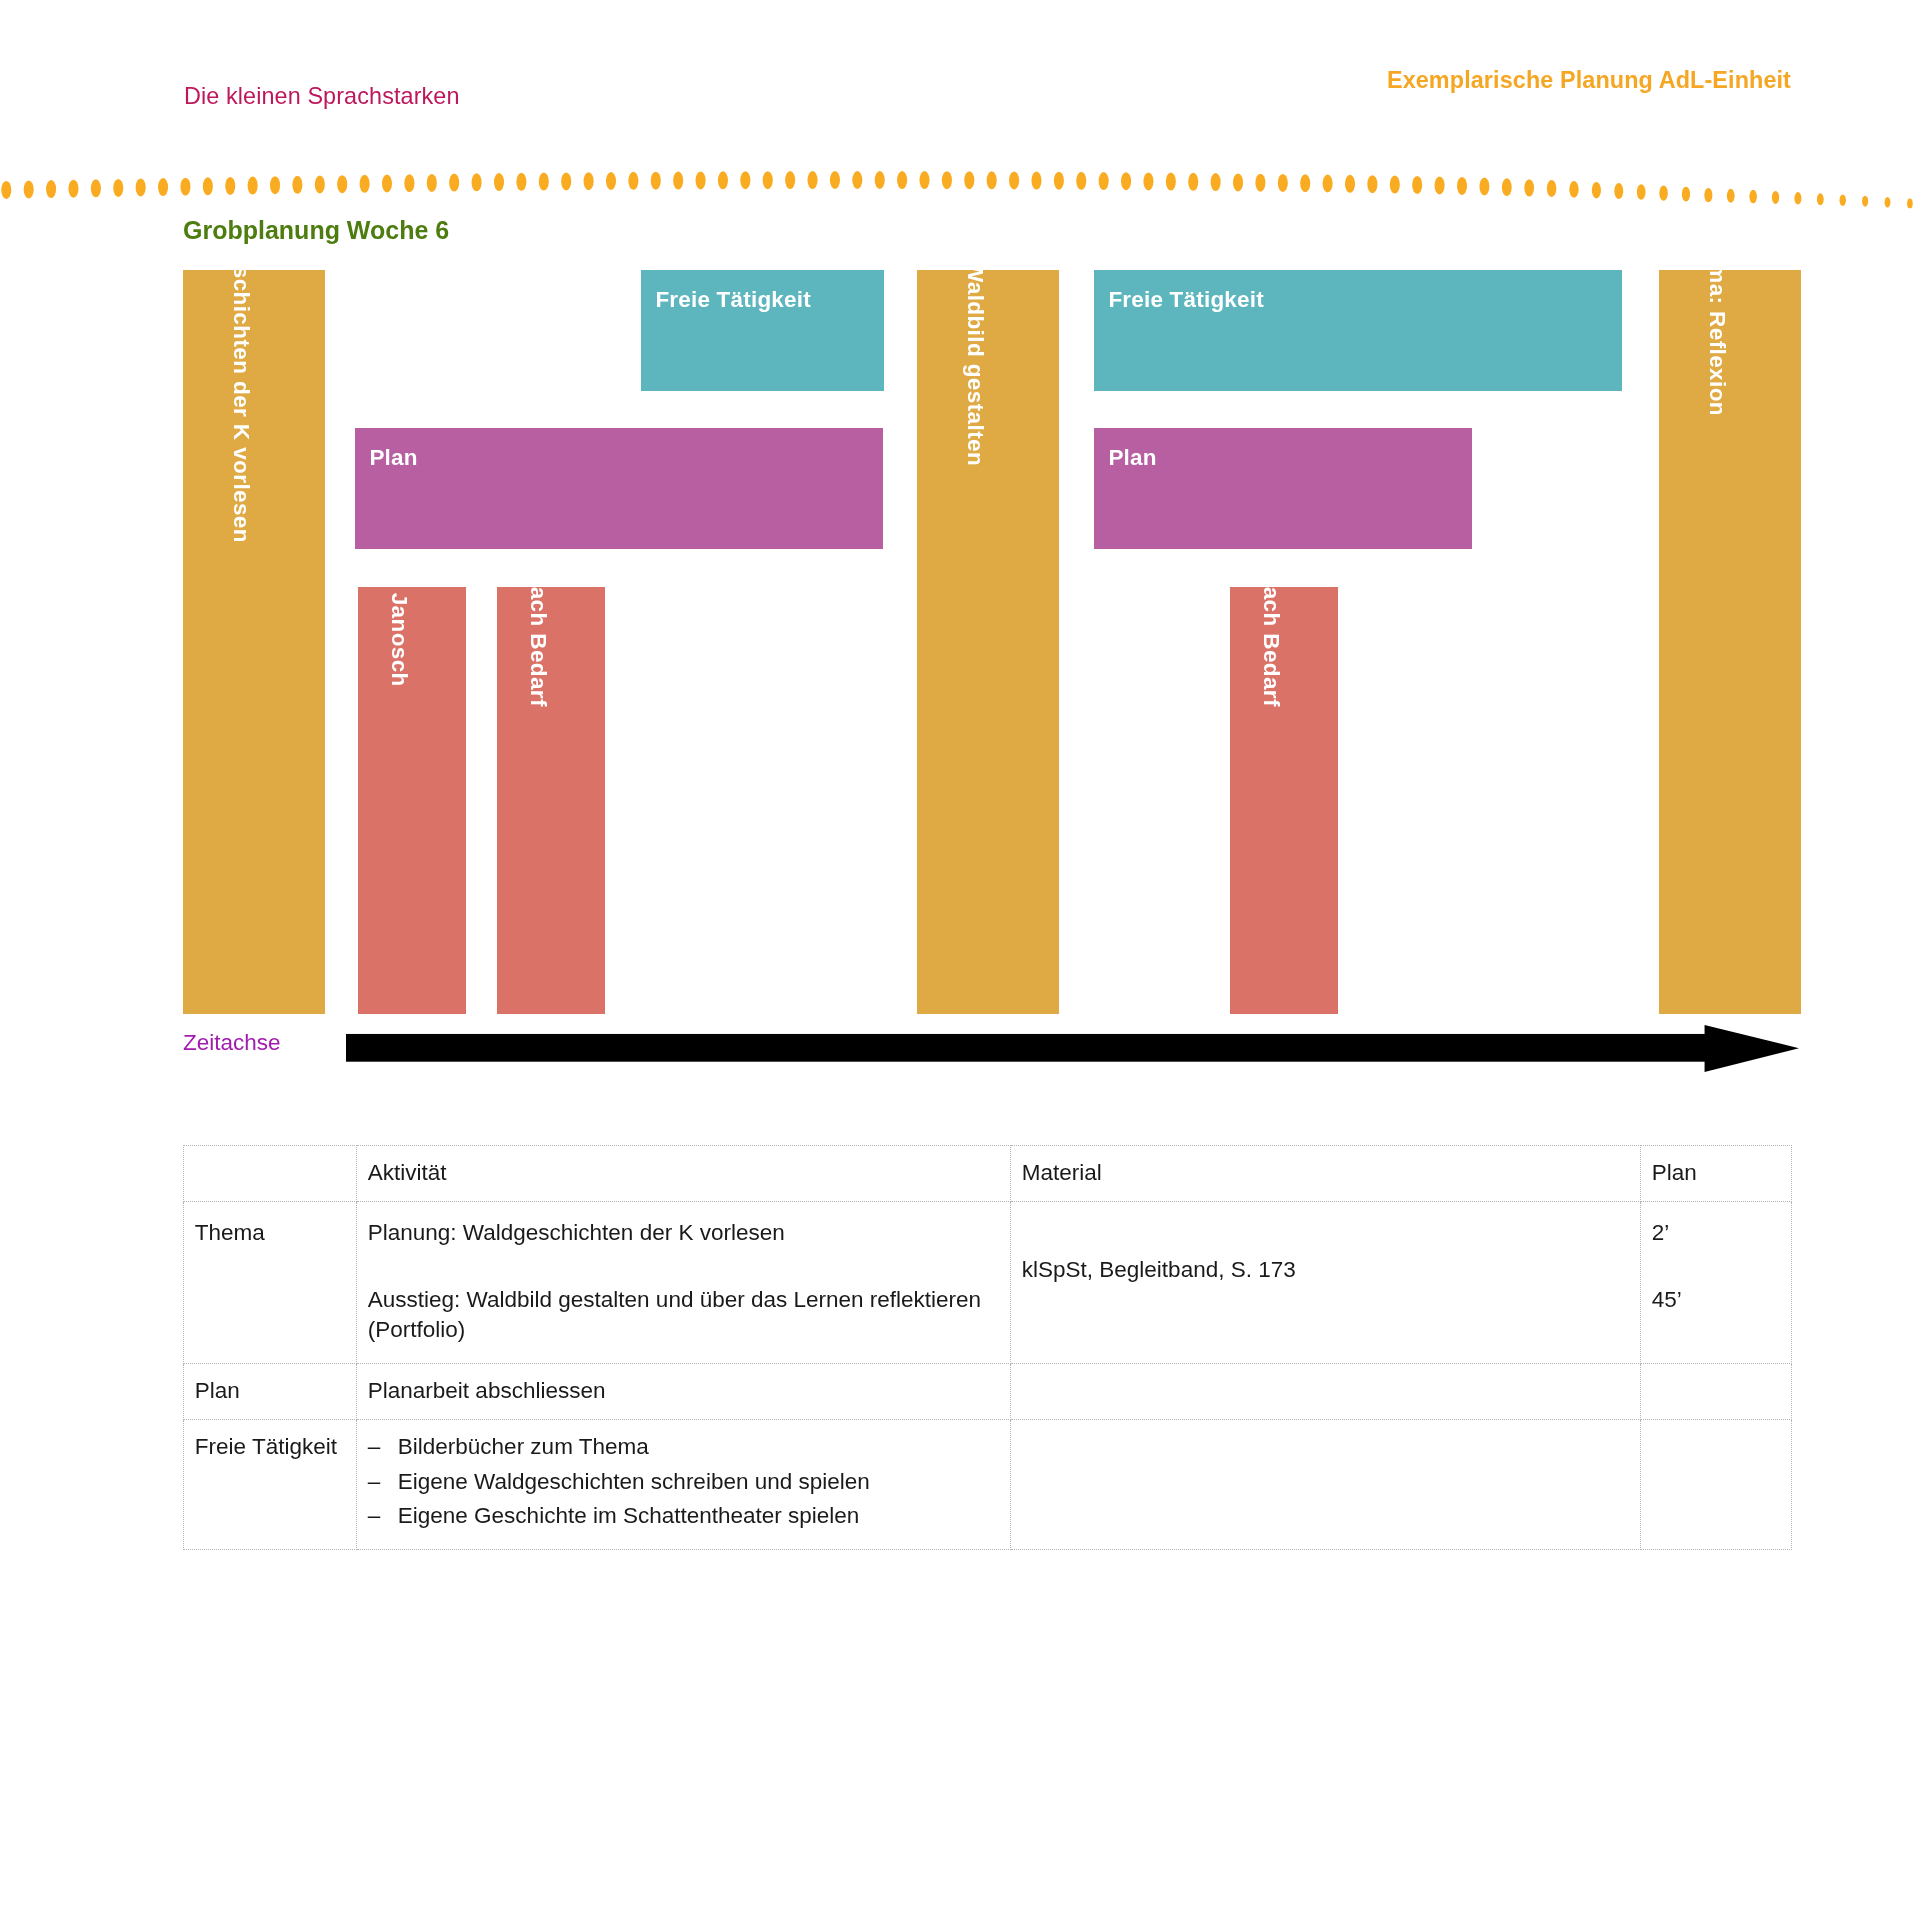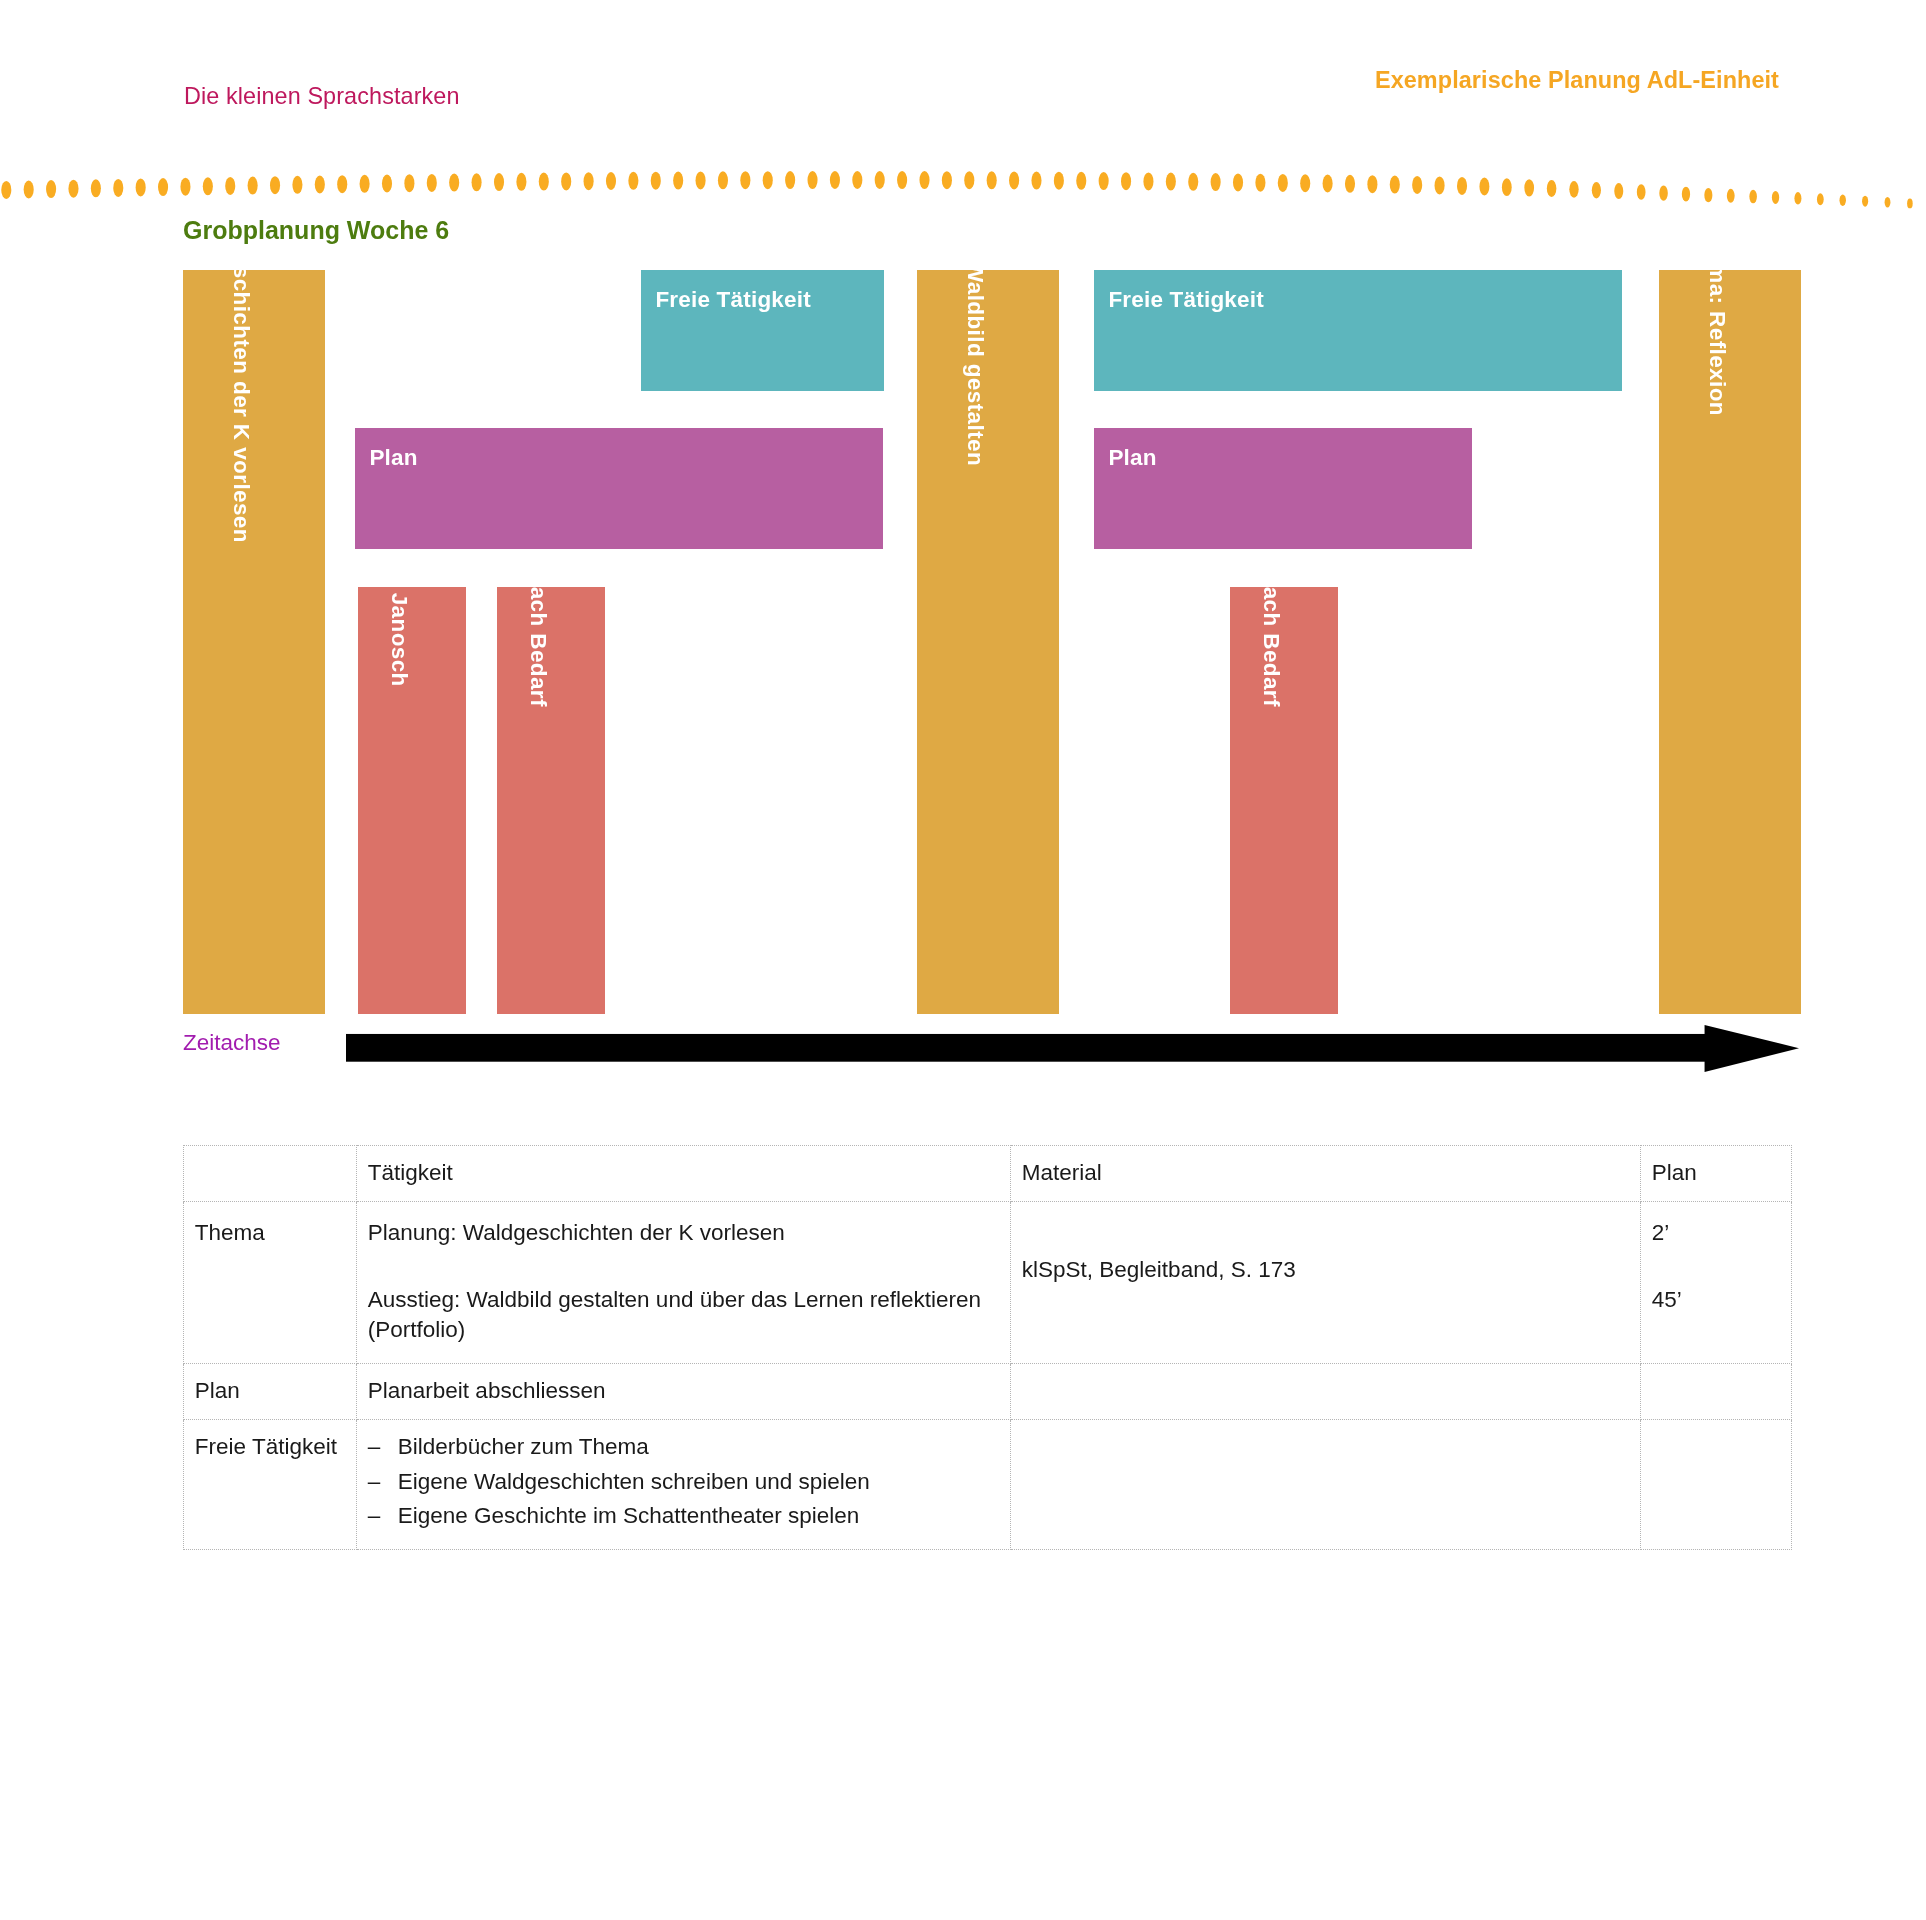--- a/index.html
+++ b/index.html
@@ -29,21 +29,21 @@
     left: 184px;
     top: 16px;
     font-size: 23.4px;
     font-weight: normal;
     color: #be185d;
     letter-spacing: 0.1px;
     white-space: nowrap;
   }
   .hdr-right {
     position: absolute;
-    right: 147px;
+    right: 135px;
     top: 0;
     font-size: 23.4px;
     font-weight: bold;
     color: #F5A623;
     letter-spacing: 0.1px;
     white-space: nowrap;
   }
 
   
   .dotted-divider {
@@ -316,21 +316,21 @@
 <table class="plan-table">
   <colgroup>
     <col class="col-cat">
       <col class="col-act">
       <col class="col-mat">
       <col class="col-zeit">
   </colgroup>
   <thead>
     <tr>
       <th class="th-cell"></th>
-      <th class="th-cell">Tätigkeit</th>
+      <th class="th-cell">Aktivität</th>
       <th class="th-cell">Material</th>
       <th class="th-cell">Plan</th>
     </tr>
   </thead>
   <tbody>
 
     <tr class="row-tall">
       <td class="cat-cell">Thema</td>
       <td>
         <span class="sub-line">Planung: Waldgeschichten der K vorlesen</span>

